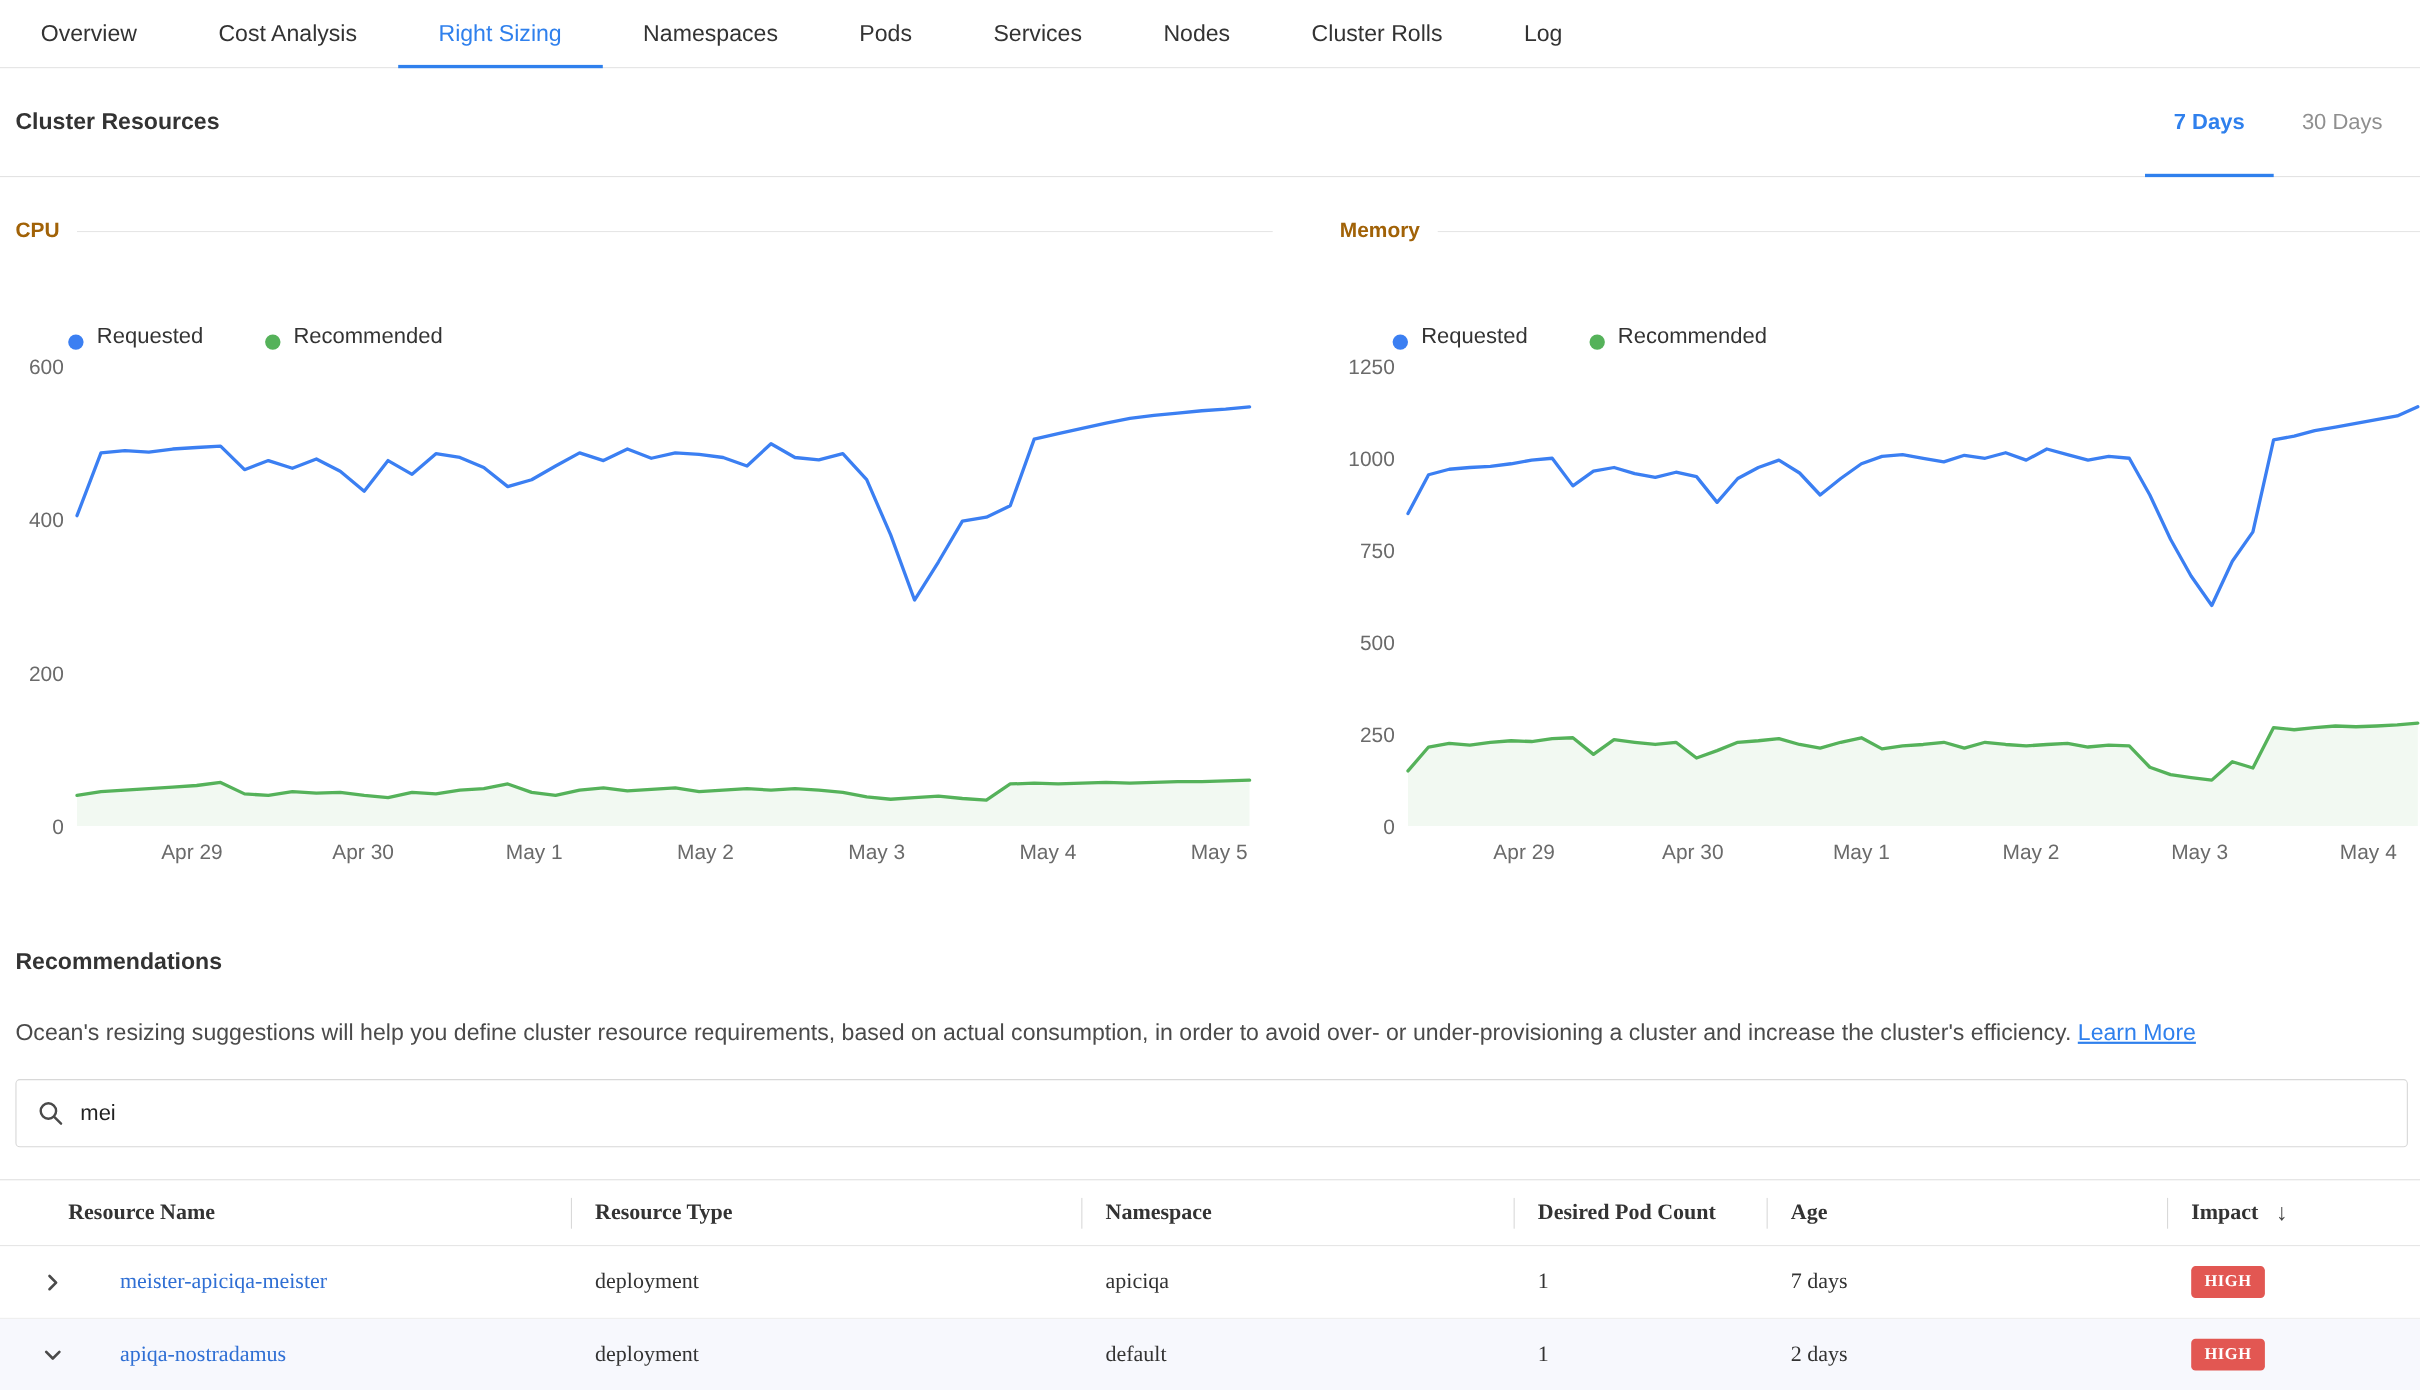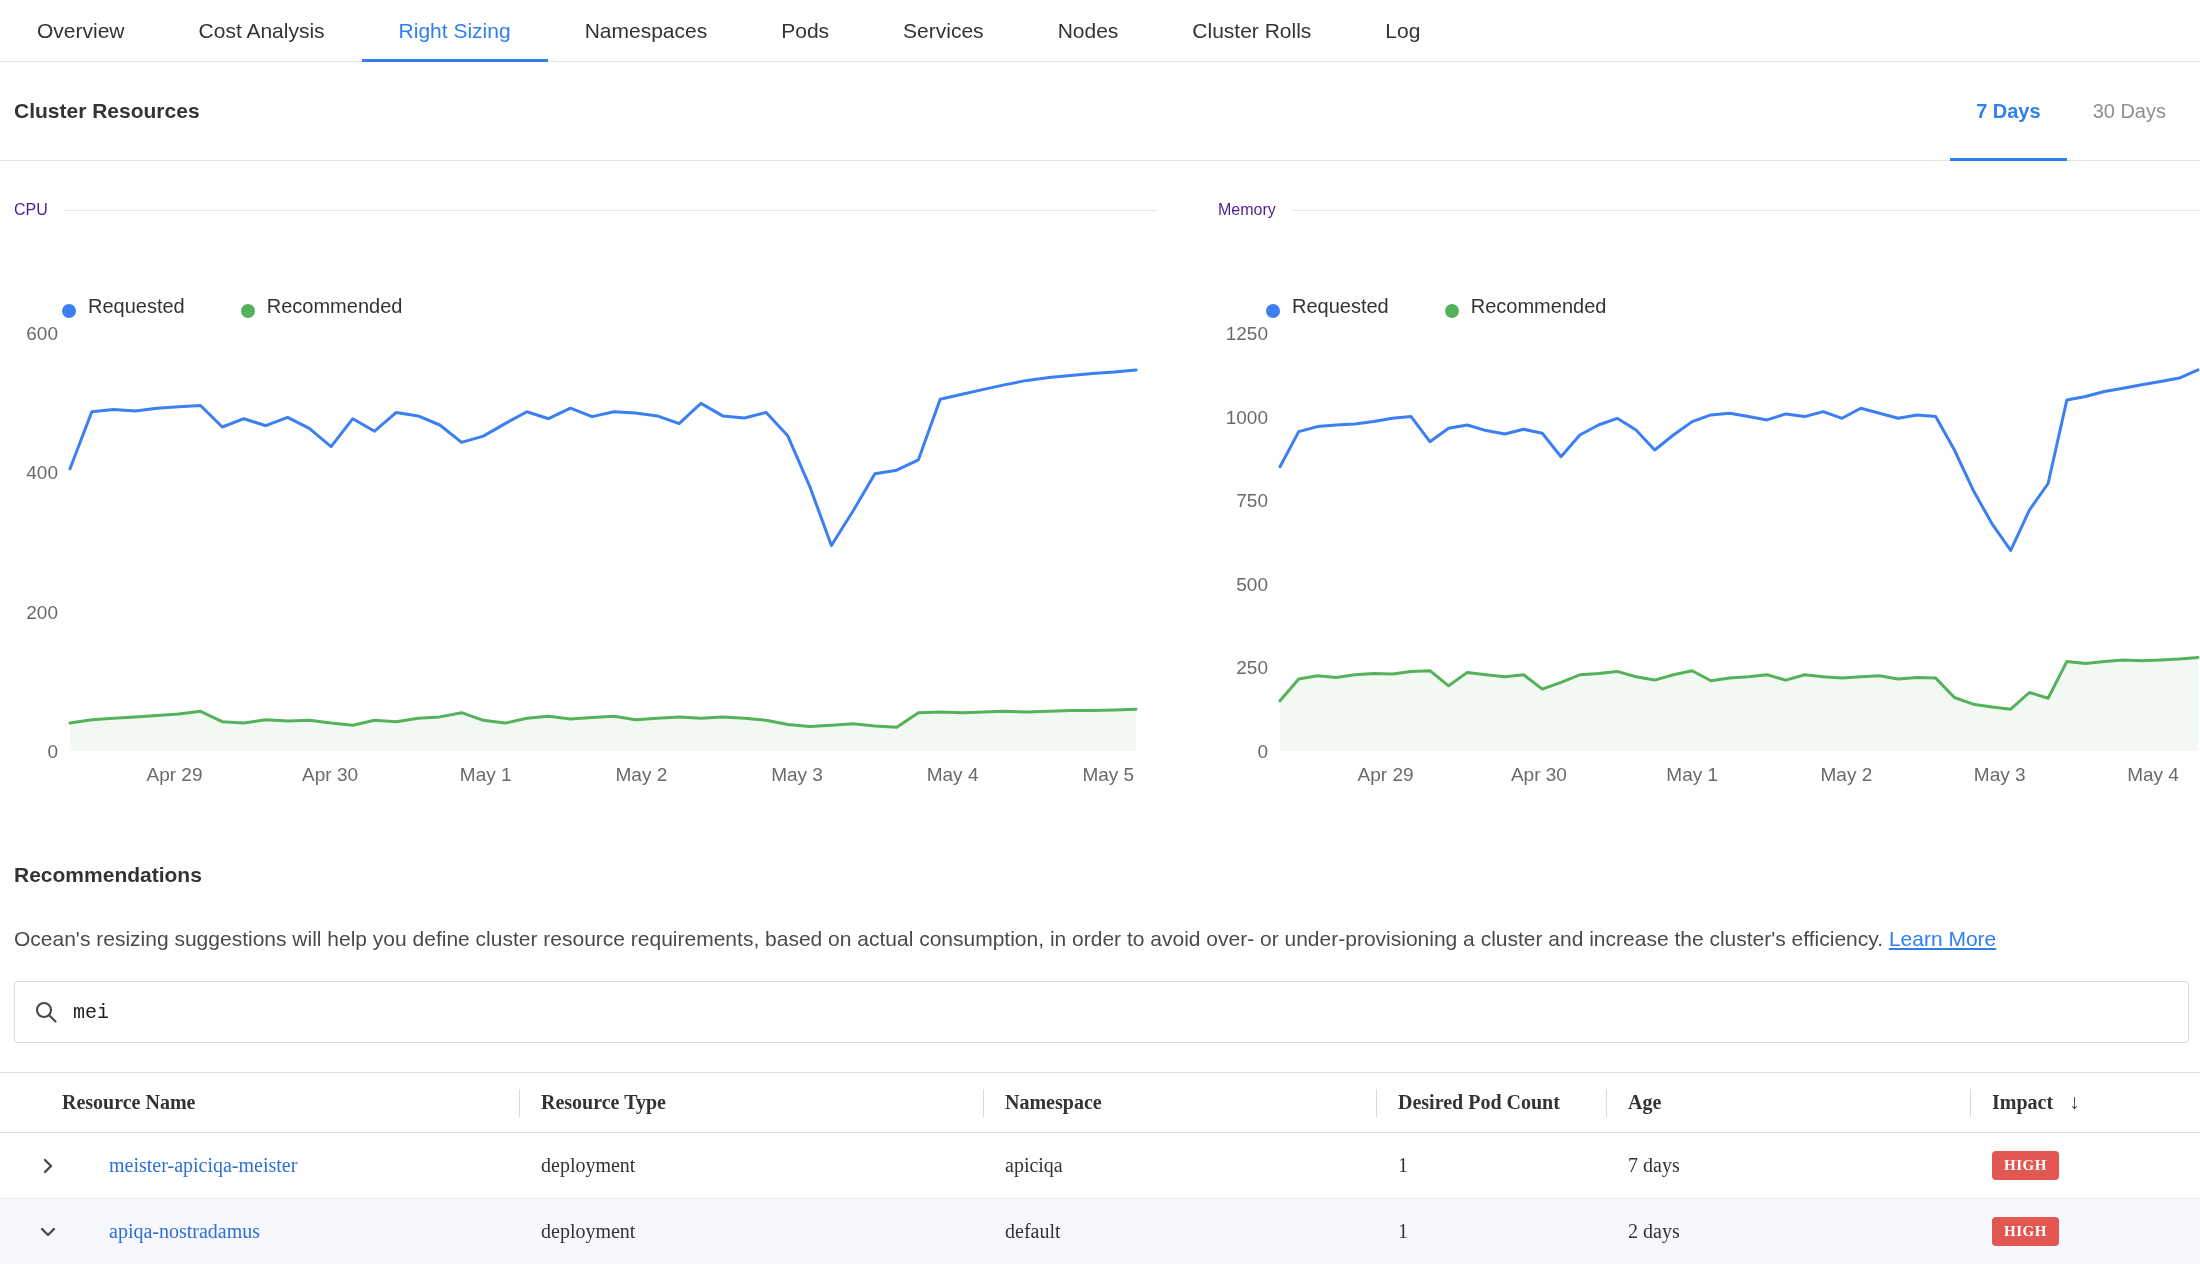--- a/index.html
+++ b/index.html
@@ -80,21 +80,21 @@
   }
   .chart-col-cpu { width: 1143px; flex: 0 0 auto; }
   .chart-col-mem { flex: 1; min-width: 0; }
   .chart-head {
     display: flex;
     align-items: center;
     gap: 16px;
     margin-top: 34px;
     height: 30px;
   }
-  .chart-title { font-size: 16px; font-weight: 400; color: #4c1d95; white-space: nowrap; }
+  .chart-title { font-size: 19px; font-weight: 700; color: #a16207; white-space: nowrap; }
   .rule { flex: 1; border-top: 1px solid #e6e6e6; }
   .legend {
     display: flex;
     align-items: center;
     gap: 56px;
     margin: 46px 0 0 48px;
     height: 26px;
   }
   .legend-item { display: flex; align-items: flex-end; gap: 12px; margin-top: 45px; }
   .dot { width: 14px; height: 14px; border-radius: 50%; display: inline-block; }
@@ -127,21 +127,21 @@
     align-items: center;
     gap: 14px;
     padding: 0 18px;
     background: #fff;
   }
   .search-icon { display: flex; align-items: center; }
   .search-input {
     flex: 1;
     border: none;
     outline: none;
-    font-family: Liberation Mono, monospace;
+    font-family: Liberation Sans, sans-serif;
     font-size: 20px;
     color: #222;
     background: transparent;
   }
 
   
   .table { margin-top: 29px; font-family: Liberation Serif, serif; }
   .thead, .trow {
     display: grid;
     grid-template-columns: 519px 464px 393px 230px 364px 1fr;

